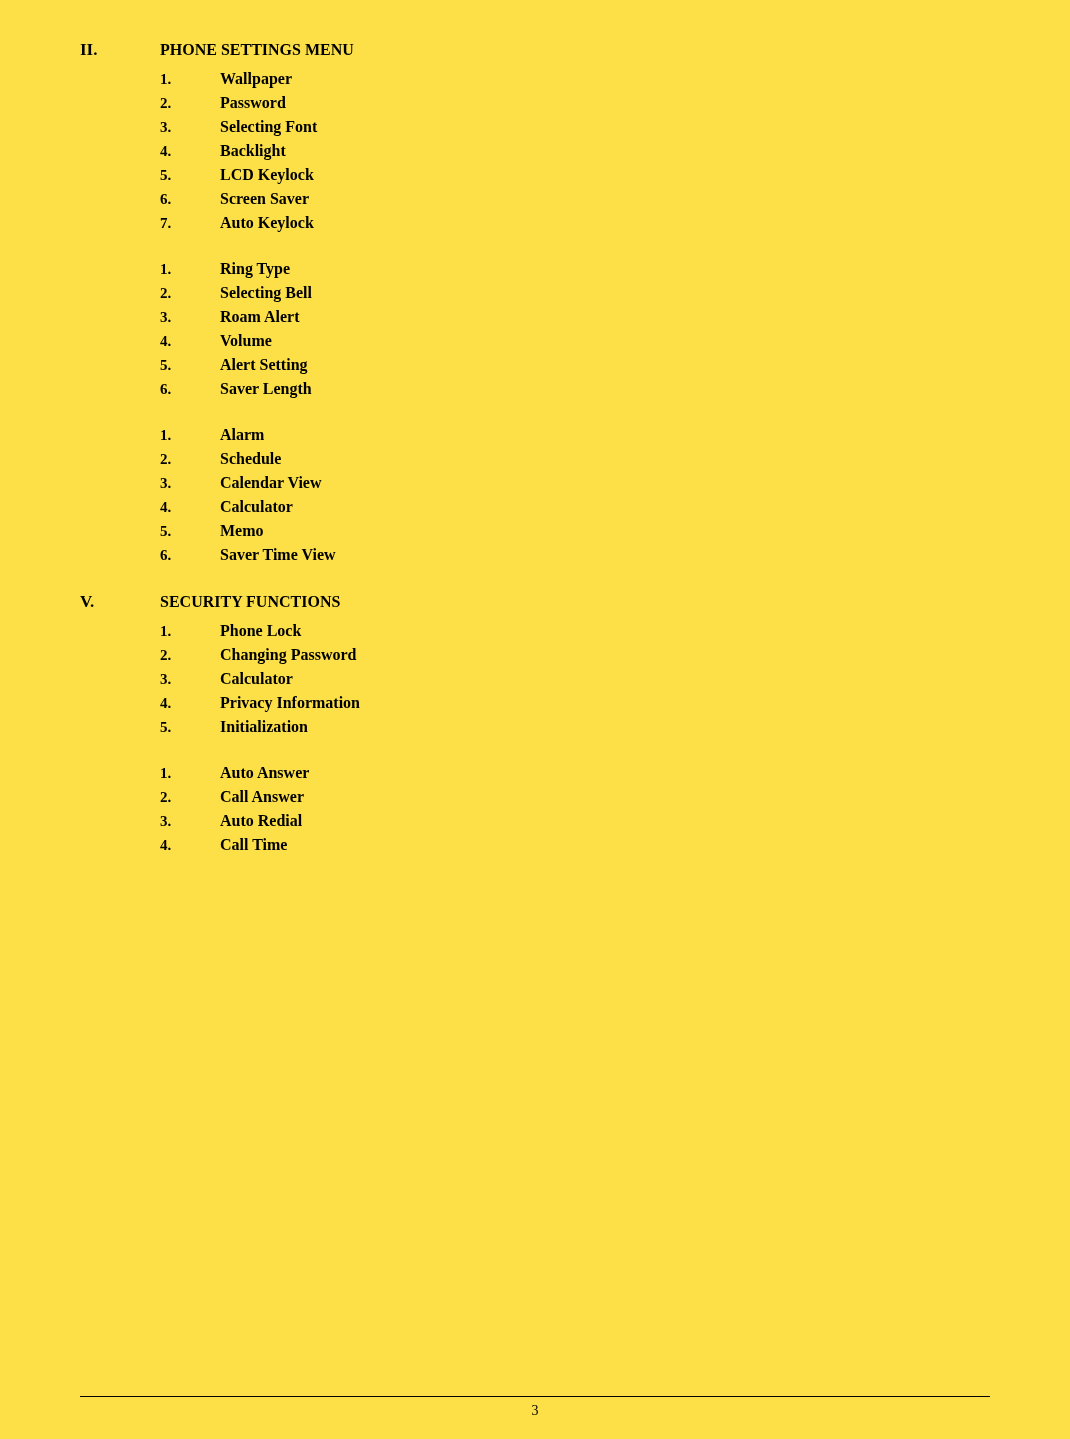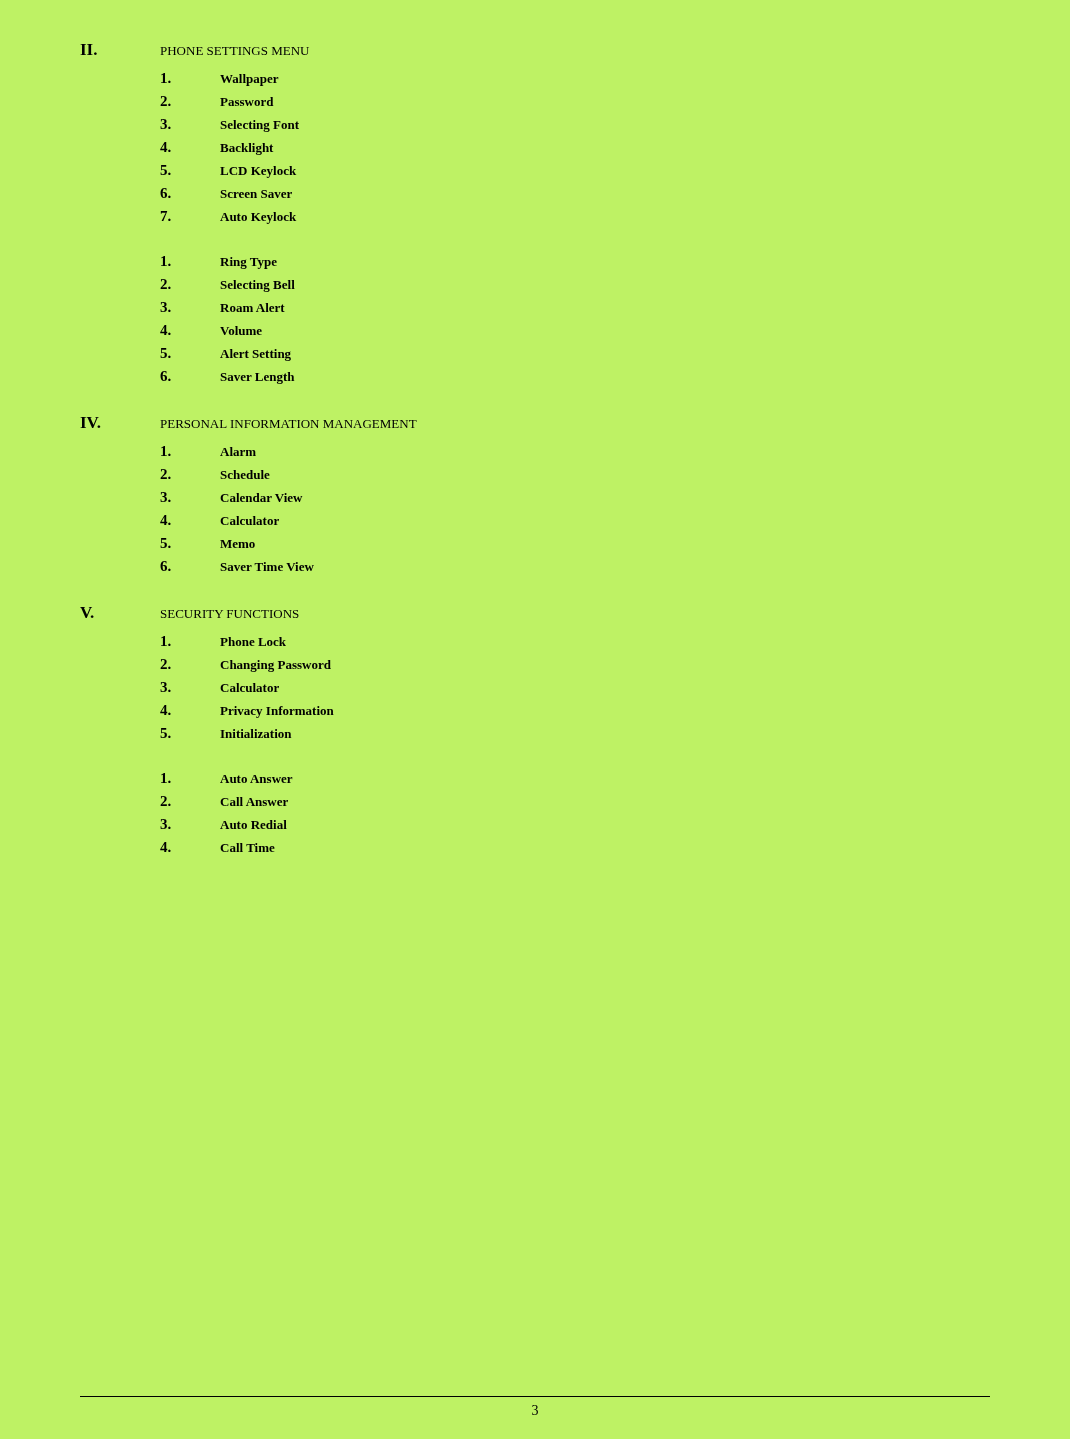--- a/index.html
+++ b/index.html
@@ -12,21 +12,21 @@
       background: #ffffff;
       font-family: 'Times New Roman', Times, serif;
       width: 1070px;
       min-height: 1439px;
       position: relative;
     }
 
     .page-container {
       width: 1070px;
       min-height: 1439px;
-      background: #bef264;
+      background: #fde047;
       padding: 40px 80px 60px 80px;
       position: relative;
     }
 
     .section {
       margin-bottom: 28px;
     }
 
     .section-header {
       display: flex;
@@ -36,22 +36,22 @@
     }
 
     .section-num {
       font-size: 17px;
       font-weight: bold;
       width: 80px;
       min-width: 80px;
     }
 
     .section-title {
-      font-size: 13px;
-      font-weight: normal;
+      font-size: 16px;
+      font-weight: bold;
     }
 
     .items-list {
       margin-left: 80px;
     }
 
     .item-row {
       display: flex;
       flex-direction: row;
       align-items: baseline;
@@ -59,21 +59,21 @@
     }
 
     .item-num {
       font-size: 15px;
       font-weight: bold;
       width: 60px;
       min-width: 60px;
     }
 
     .item-label {
-      font-size: 13px;
+      font-size: 16px;
       font-weight: bold;
     }
 
     .page-footer {
       position: absolute;
       bottom: 20px;
       left: 0;
       right: 0;
       text-align: center;
       font-size: 14px;
@@ -146,24 +146,20 @@
             <span class="item-num">5.</span>
             <span class="item-label">Alert Setting</span>
           </div>
           <div class="item-row">
             <span class="item-num">6.</span>
             <span class="item-label">Saver Length</span>
           </div>
         </div>
       </div>
       <div class="section">
-        <div class="section-header">
-          <span class="section-num">IV.</span>
-          <span class="section-title">PERSONAL INFORMATION MANAGEMENT</span>
-        </div>
         <div class="items-list">
           <div class="item-row">
             <span class="item-num">1.</span>
             <span class="item-label">Alarm</span>
           </div>
           <div class="item-row">
             <span class="item-num">2.</span>
             <span class="item-label">Schedule</span>
           </div>
           <div class="item-row">

